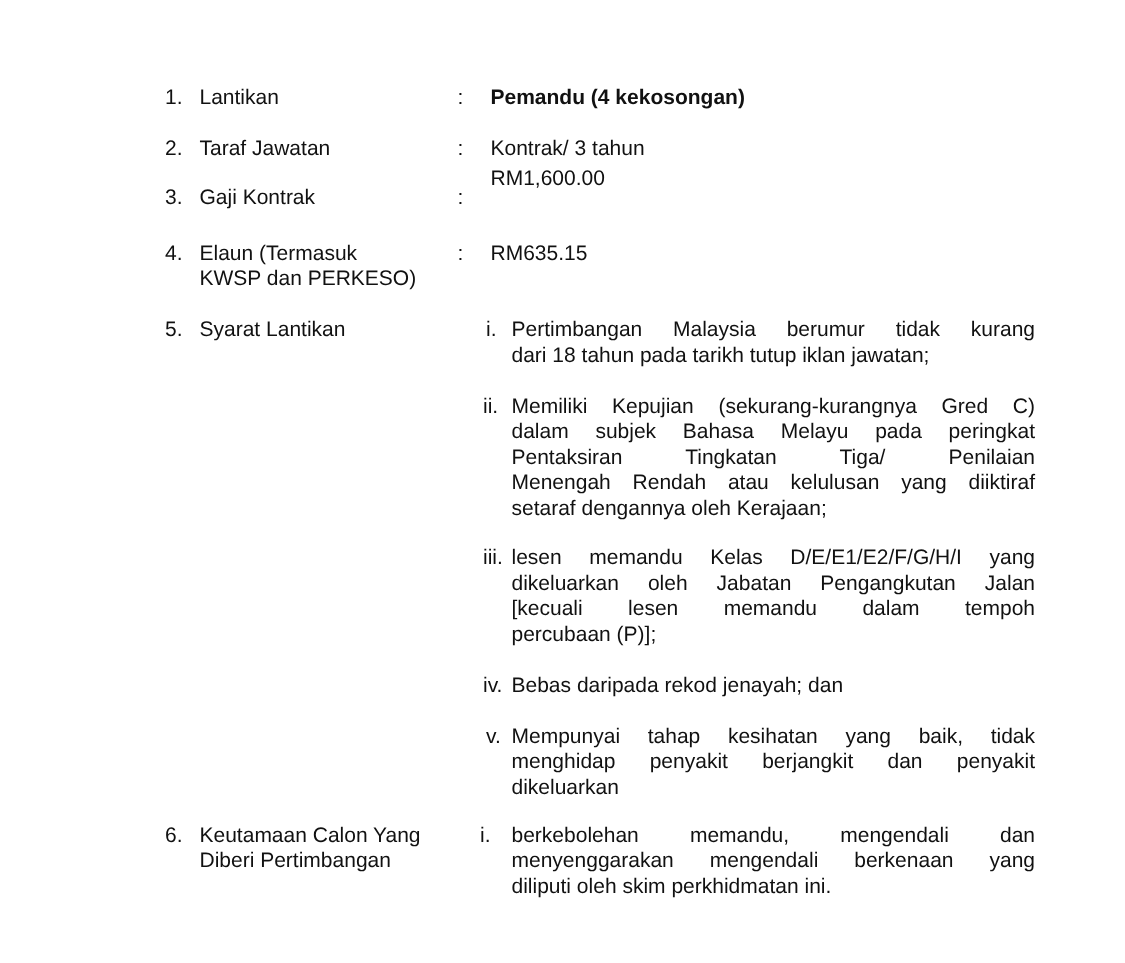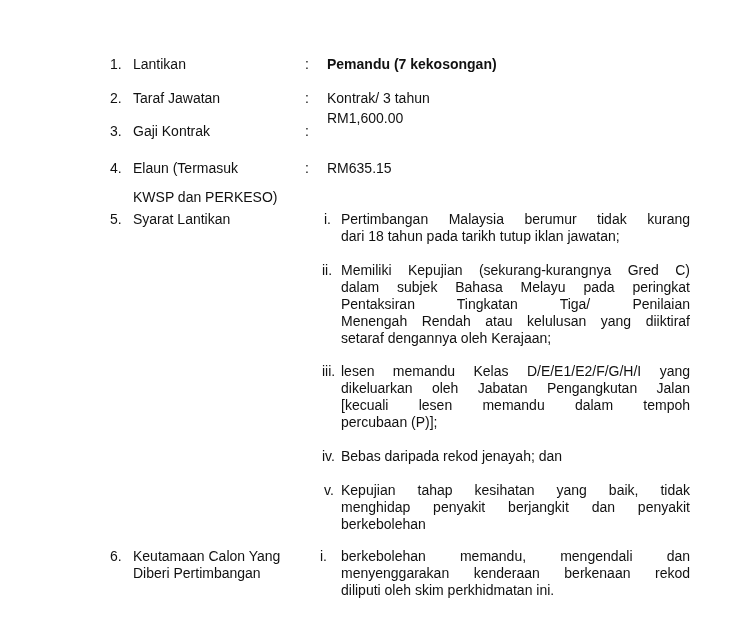--- a/index.html
+++ b/index.html
@@ -19,41 +19,41 @@
 </style>
 </head>
 <body>
 
 <div>
 
   <div>
     <span class="abs num" style="top:56px">1.</span>
     <span class="abs lbl" style="top:56px">Lantikan</span>
     <span class="abs colon" style="top:56px">:</span>
-    <span class="abs val bold" style="top:56px">Pemandu (7 kekosongan)</span>
+    <span class="abs val bold" style="top:56px">Pemandu (4 kekosongan)</span>
   </div>
 
   <div>
     <span class="abs num" style="top:90px">2.</span>
     <span class="abs lbl" style="top:90px">Taraf Jawatan</span>
     <span class="abs colon" style="top:90px">:</span>
     <span class="abs val" style="top:90px">Kontrak/ 3 tahun</span>
   </div>
 
   <div>
     <span class="abs num" style="top:123px">3.</span>
     <span class="abs lbl" style="top:123px">Gaji Kontrak</span>
     <span class="abs colon" style="top:123px">:</span>
     <span class="abs val" style="top:110px">RM1,600.00</span>
   </div>
 
   <div>
     <span class="abs num" style="top:160px">4.</span>
     <span class="abs lbl" style="top:160px">Elaun (Termasuk</span>
-    <span class="abs lbl" style="top:189px">KWSP dan PERKESO)</span>
+    <span class="abs lbl" style="top:177px">KWSP dan PERKESO)</span>
     <span class="abs colon" style="top:160px">:</span>
     <span class="abs val" style="top:160px">RM635.15</span>
   </div>
 
   <div>
     <span class="abs num" style="top:211px">5.</span>
     <span class="abs lbl" style="top:211px">Syarat Lantikan</span>
 
     <div>
       <span class="roman" style="left:324px; top:211px">i.</span>
@@ -78,32 +78,32 @@
       <div class="sub" style="top:414px">percubaan (P)];</div>
     </div>
 
     <div>
       <span class="roman" style="left:322px; top:448px">iv.</span>
       <div class="sub" style="top:448px">Bebas daripada rekod jenayah; dan</div>
     </div>
 
     <div>
       <span class="roman" style="left:324px; top:482px">v.</span>
-      <div class="sub justify-last" style="top:482px">Kepujian tahap kesihatan yang baik, tidak</div>
+      <div class="sub justify-last" style="top:482px">Mempunyai tahap kesihatan yang baik, tidak</div>
       <div class="sub justify-last" style="top:499px">menghidap penyakit berjangkit dan penyakit</div>
-      <div class="sub" style="top:516px">berkebolehan</div>
+      <div class="sub" style="top:516px">dikeluarkan</div>
     </div>
   </div>
 
   <div>
     <span class="abs num" style="top:548px">6.</span>
     <span class="abs lbl" style="top:548px">Keutamaan Calon Yang</span>
     <span class="abs lbl" style="top:565px">Diberi Pertimbangan</span>
 
     <div>
       <span class="roman" style="left:320px; top:548px">i.</span>
       <div class="sub justify-last" style="top:548px">berkebolehan memandu, mengendali dan</div>
-      <div class="sub justify-last" style="top:565px">menyenggarakan kenderaan berkenaan rekod</div>
+      <div class="sub justify-last" style="top:565px">menyenggarakan mengendali berkenaan yang</div>
       <div class="sub" style="top:582px">diliputi oleh skim perkhidmatan ini.</div>
     </div>
   </div>
 
 </div>
 
 </body></html>

